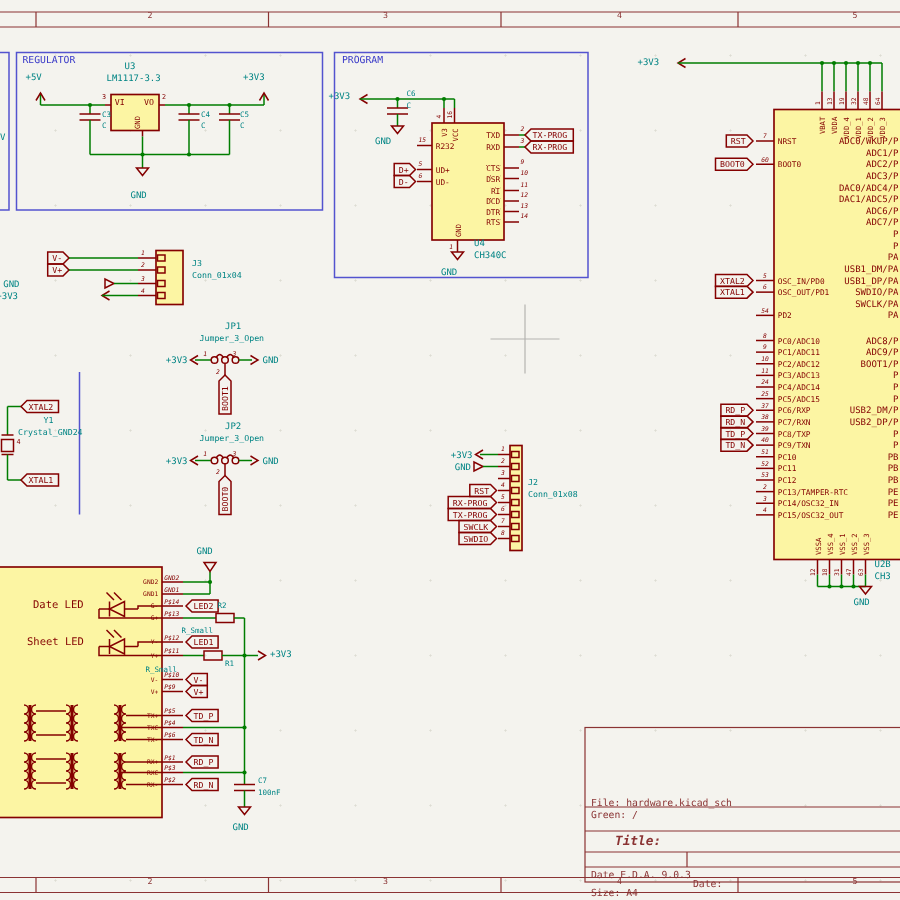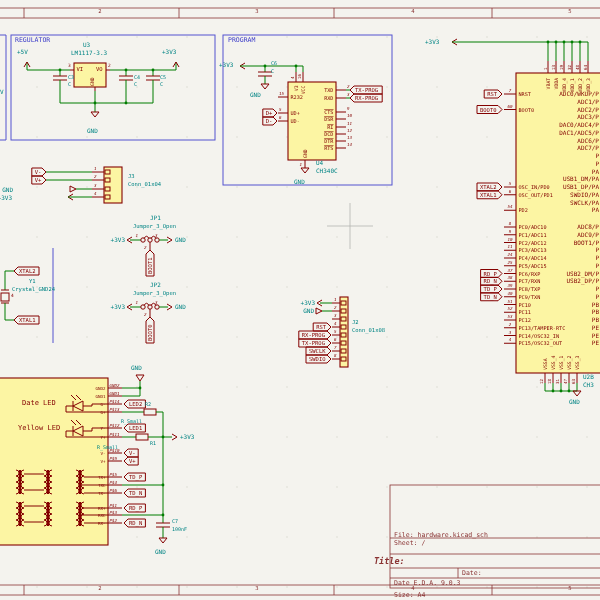--- a/index.html
+++ b/index.html
@@ -624,25 +624,25 @@
 
 <div class="txt f s55 ctr" style="left:92px;top:8.5px">2</div>
 <div class="txt f s55 ctr" style="left:249px;top:8.5px">3</div>
 <div class="txt f s55 ctr" style="left:405px;top:8.5px">4</div>
 <div class="txt f s55 ctr" style="left:562px;top:8.5px">5</div>
 <div class="txt f s55 ctr" style="left:92px;top:585.5px">2</div>
 <div class="txt f s55 ctr" style="left:249px;top:585.5px">3</div>
 <div class="txt f s55 ctr" style="left:405px;top:585.5px">4</div>
 <div class="txt f s55 ctr" style="left:562px;top:585.5px">5</div>
 
-<div class="txt f s65" style="left:394px;top:540px">Sheet: /</div>
+<div class="txt f s65" style="left:394px;top:540px">Green: /</div>
 <div class="txt f s65" style="left:394px;top:532px">File: hardware.kicad_sch</div>
-<div class="txt f s8 bi" style="left:374px;top:557px">Title:</div>
+<div class="txt f s8 bi" style="left:410px;top:557px">Title:</div>
 <div class="txt f s65" style="left:394px;top:592px">Size: A4</div>
-<div class="txt f s65" style="left:462px;top:570px">Date:</div>
+<div class="txt f s65" style="left:462px;top:586px">Date:</div>
 <div class="txt f s65" style="left:394px;top:579.5px">Date E.D.A. 9.0.3</div>
 
 <div class="txt t s6" style="left:0px;top:89px">V</div>
 
 <div class="txt b s65" style="left:15px;top:37px">REGULATOR</div>
 <div class="txt t s6" style="left:17px;top:49px">+5V</div>
 <div class="txt t s6" style="left:83px;top:42px">U3</div>
 <div class="txt t s6" style="left:71px;top:50px">LM1117-3.3</div>
 <div class="txt t s6" style="left:162px;top:49px">+3V3</div>
 <div class="txt r s45" style="left:68px;top:63.5px">3</div>
@@ -680,21 +680,21 @@
 
 <div class="txt t s55" style="left:352px;top:320px">J2</div>
 <div class="txt t s55" style="left:352px;top:328px">Conn_01x08</div>
 
 <div class="txt t s6" style="left:425px;top:38.5px">+3V3</div>
 <div class="txt t s6" style="left:583px;top:374px">U2B</div>
 <div class="txt t s6" style="left:583px;top:382px">CH3</div>
 <div class="txt t s6" style="left:569px;top:399px">GND</div>
 
 <div class="txt r s7" style="left:22px;top:400px">Date LED</div>
-<div class="txt r s7" style="left:18px;top:425px">Yellow LED</div>
+<div class="txt r s7" style="left:18px;top:425px">Sheet LED</div>
 <div class="txt t s6" style="left:131px;top:365px">GND</div>
 <div class="txt t s5" style="left:145px;top:402px">R2</div>
 <div class="txt t s5" style="left:121px;top:419px">R_Small</div>
 <div class="txt t s5" style="left:150px;top:441px">R1</div>
 <div class="txt t s5" style="left:97px;top:445px">R_Small</div>
 <div class="txt t s6" style="left:180px;top:433.5px">+3V3</div>
 <div class="txt t s5" style="left:172px;top:519px">C7</div>
 <div class="txt t s5" style="left:172px;top:526.5px">100nF</div>
 <div class="txt t s6" style="left:155px;top:549px">GND</div>
 

